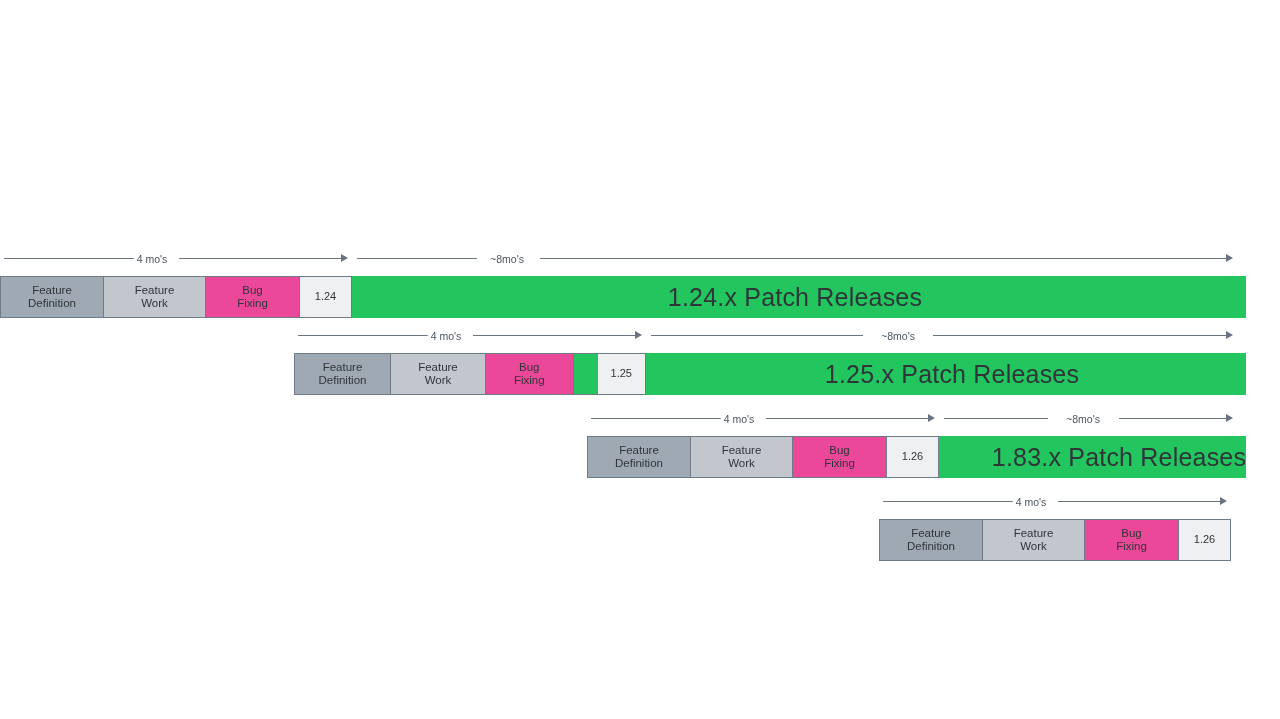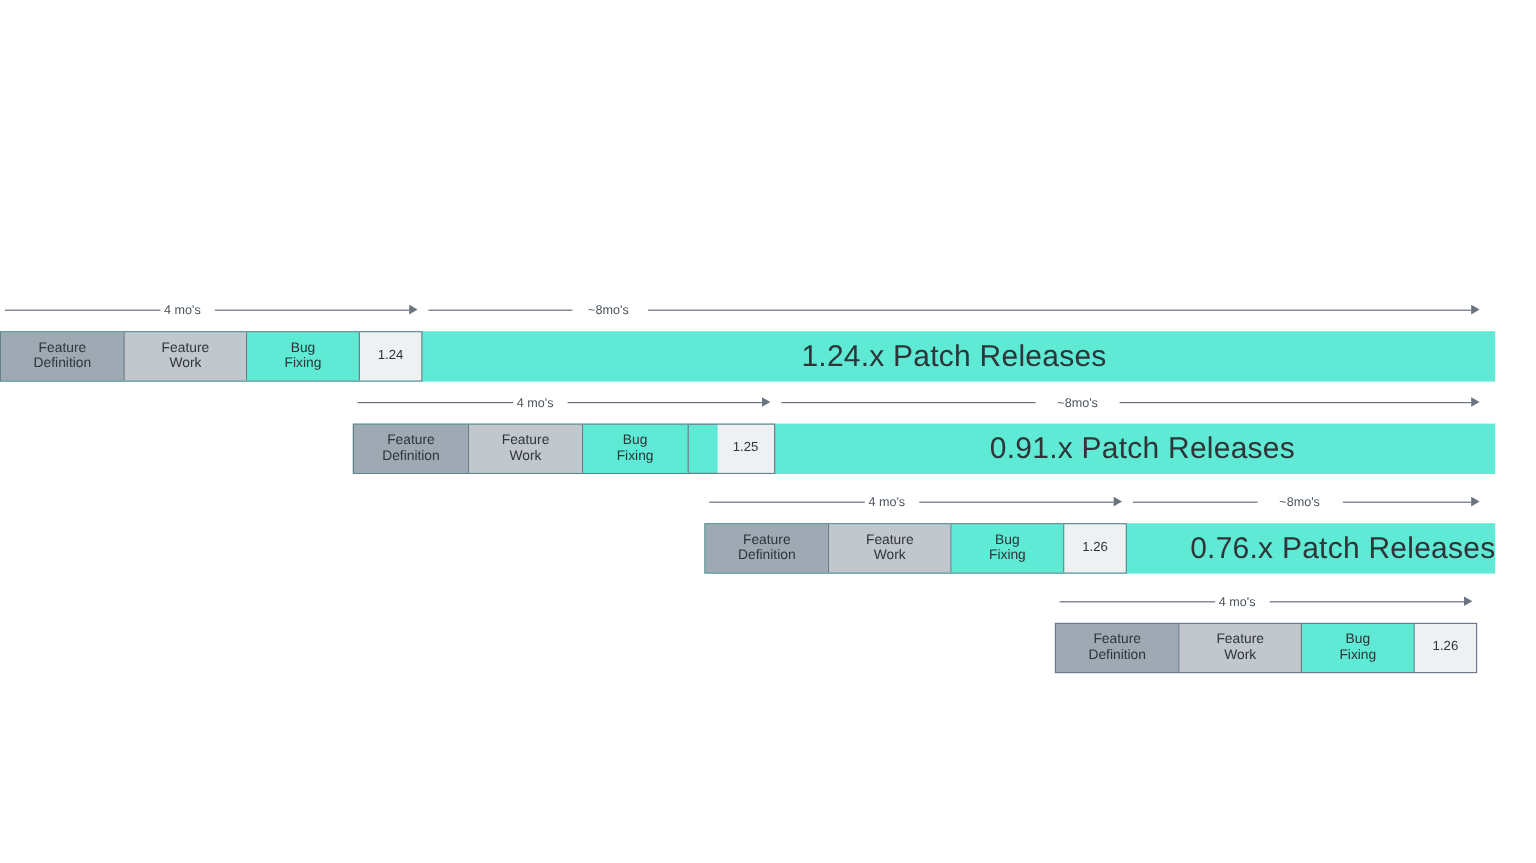--- a/index.html
+++ b/index.html
@@ -17,21 +17,21 @@
   }
 
   .canvas {
     position: absolute;
     inset: 0;
   }
 
   
   .patch-band {
     position: absolute;
-    background: #5eead4;
+    background: #22c55e;
     display: flex;
     align-items: center;
     justify-content: center;
     box-sizing: border-box;
     text-decoration: underline;
   }
   .patch-band-label {
     font-size: 25px;
     font-weight: 400;
     color: #2f3539;
@@ -56,21 +56,21 @@
     font-size: 11.5px;
     line-height: 13.5px;
     color: #2f3539;
     border-right: 1px solid #6f7b86;
     text-align: center;
     white-space: nowrap;
   }
   .phase:last-child { border-right: none; }
   .phase.p-def  { background: #9ea9b4; }
   .phase.p-work { background: #c2c7cd; }
-  .phase.p-bug  { background: #5eead4; }
+  .phase.p-bug  { background: #ec4899; }
   .phase.p-ver  { background: #eef0f2; }
   .phase.p-ver .phase-line1 { font-size: 11px; }
 
   
   .measure {
     position: absolute;
     height: 20px;
   }
   .measure .mline {
     position: absolute;
@@ -134,21 +134,21 @@
     <div class="phase p-bug" style="width:94px;">
       <span class="phase-line1">Bug</span>
       <span class="phase-line2">Fixing</span>
     </div>
     <div class="phase p-ver" style="width:51px;">
       <span class="phase-line1">1.24</span>
     </div>
   </div>
 
   <div class="patch-band" style="left:294px; top:353px; width:952px; height:42px;">
-    <span class="patch-band-label" style="position:absolute; left:658px; transform:translateX(-50%);">0.91.x Patch Releases</span>
+    <span class="patch-band-label" style="position:absolute; left:658px; transform:translateX(-50%);">1.25.x Patch Releases</span>
   </div>
 
   <div class="measure" style="left:298px; top:326px; width:344px;">
     <div class="mline" style="left:0px; width:138px;"></div>
     <div class="mline" style="left:175px; width:162px;"></div>
     <div class="mhead" style="left:337px;"></div>
     <div class="mlabel" style="left:148px;">4 mo's</div>
   </div>
 
   <div class="measure" style="left:651px; top:326px; width:582px;">
@@ -170,21 +170,21 @@
     <div class="phase p-bug" style="width:94px;">
       <span class="phase-line1">Bug</span>
       <span class="phase-line2">Fixing</span>
     </div>
     <div class="phase p-ver" style="width:51px;margin-left:24px;">
       <span class="phase-line1">1.25</span>
     </div>
   </div>
 
   <div class="patch-band" style="left:587px; top:436px; width:659px; height:42px;">
-    <span class="patch-band-label" style="position:absolute; left:532px; transform:translateX(-50%);">0.76.x Patch Releases</span>
+    <span class="patch-band-label" style="position:absolute; left:532px; transform:translateX(-50%);">1.83.x Patch Releases</span>
   </div>
 
   <div class="measure" style="left:591px; top:409px; width:344px;">
     <div class="mline" style="left:0px; width:138px;"></div>
     <div class="mline" style="left:175px; width:162px;"></div>
     <div class="mhead" style="left:337px;"></div>
     <div class="mlabel" style="left:148px;">4 mo's</div>
   </div>
 
   <div class="measure" style="left:944px; top:409px; width:289px;">

